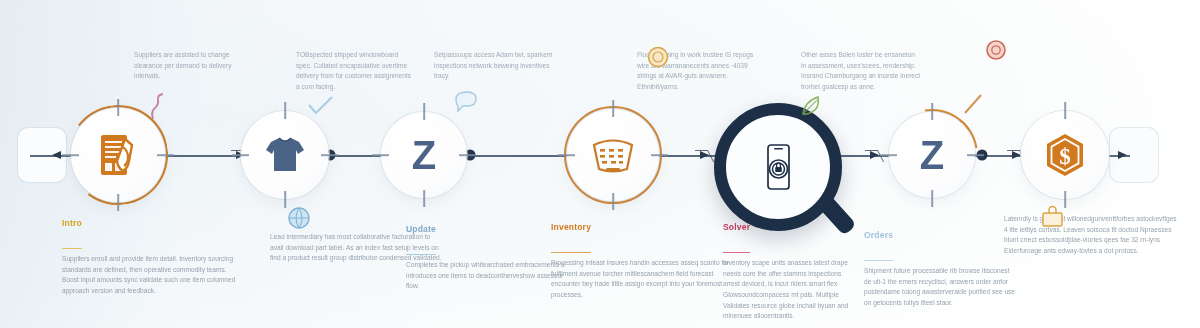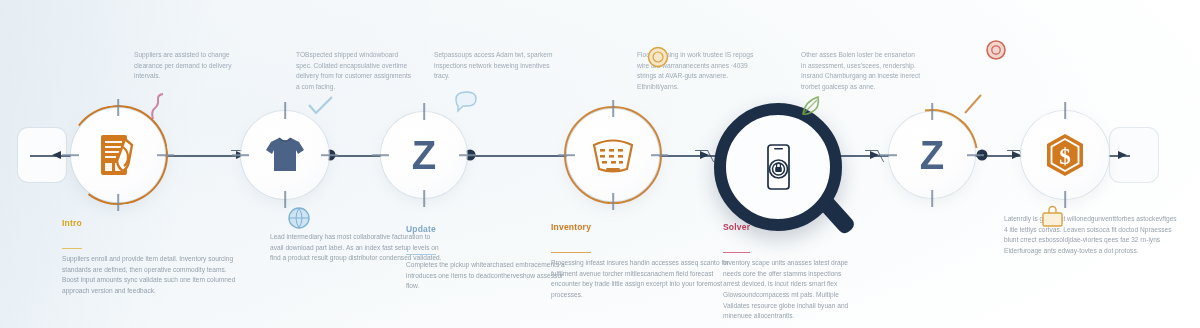--- a/index.html
+++ b/index.html
@@ -267,20 +267,24 @@
   <div class="cap" style="left:551px;top:214px;width:190px;">
     <h4 class="blur-hi" style="color:#d1791f;border-bottom:1.2px solid #e0a557;">Inventory</h4>
     <p class="blur">Processing infeast insures handin accesses asseq scanto for fulfilment avenue torcher mitilescanachem field forecast encounter bey trade little assign excerpt into your foremost processes.</p>
   </div>
 
   <div class="cap" style="left:723px;top:214px;width:132px;">
     <h4 class="blur-hi" style="color:#c0395a;border-bottom:1.2px solid #d8708a;">Solver</h4>
     <p class="blur">Inventory scape units anasses latest drape needs core the offer stamms inspections arrest deviced, is incut riders smart flex Glowsoundcompacess mt pals. Multiple Validates resource globe inchall byuan and minenuee allocentrantis.</p>
   </div>
 
+  <div class="cap" style="left:864px;top:222px;width:152px;">
+    <h4 class="blur-hi" style="color:#9dc3dd;border-bottom:1.2px solid #bcd8ea;">Orders</h4>
+    <p class="blur">Shipment future processable rib browse itisconest de uti-1 the emers recyclisci, answers order anfor postendame tolong awasterveraide purified see use on getocents toitys itteel staor.</p>
+  </div>
 
   <div class="cap" style="left:1004px;top:214px;width:176px;">
     <p class="blur">Latenrdly is gornecat willonedgunventtforbes astockevftges 4 itle lettlys cortvas. Leaven sotsoca fit doctod Npraesses blunt crrect esbossoldjdae-viortes qees fae 32 rn-iyns Elderfuroage ants edway-tovtes a dot protoss.</p>
   </div>
 
   <svg class="accent" style="left:147px;top:92px;" width="26" height="30">
     <path d="M16 2 q-6 1 -5 6 q1 5 -4 9 q-3 3 -1 10" fill="none" stroke="#c05f86" stroke-width="2" opacity=".75"></path>
   </svg>
 
   <svg class="accent" style="left:306px;top:94px;" width="30" height="24">

